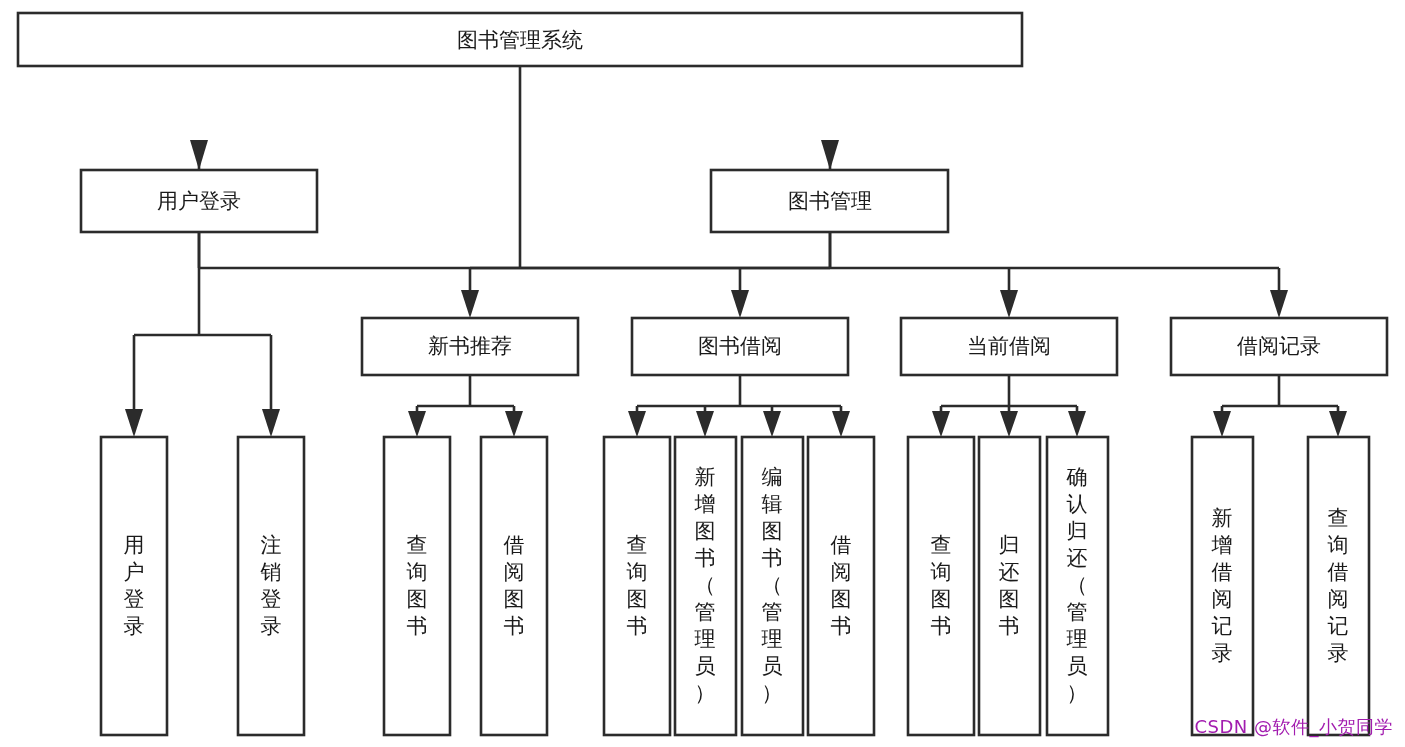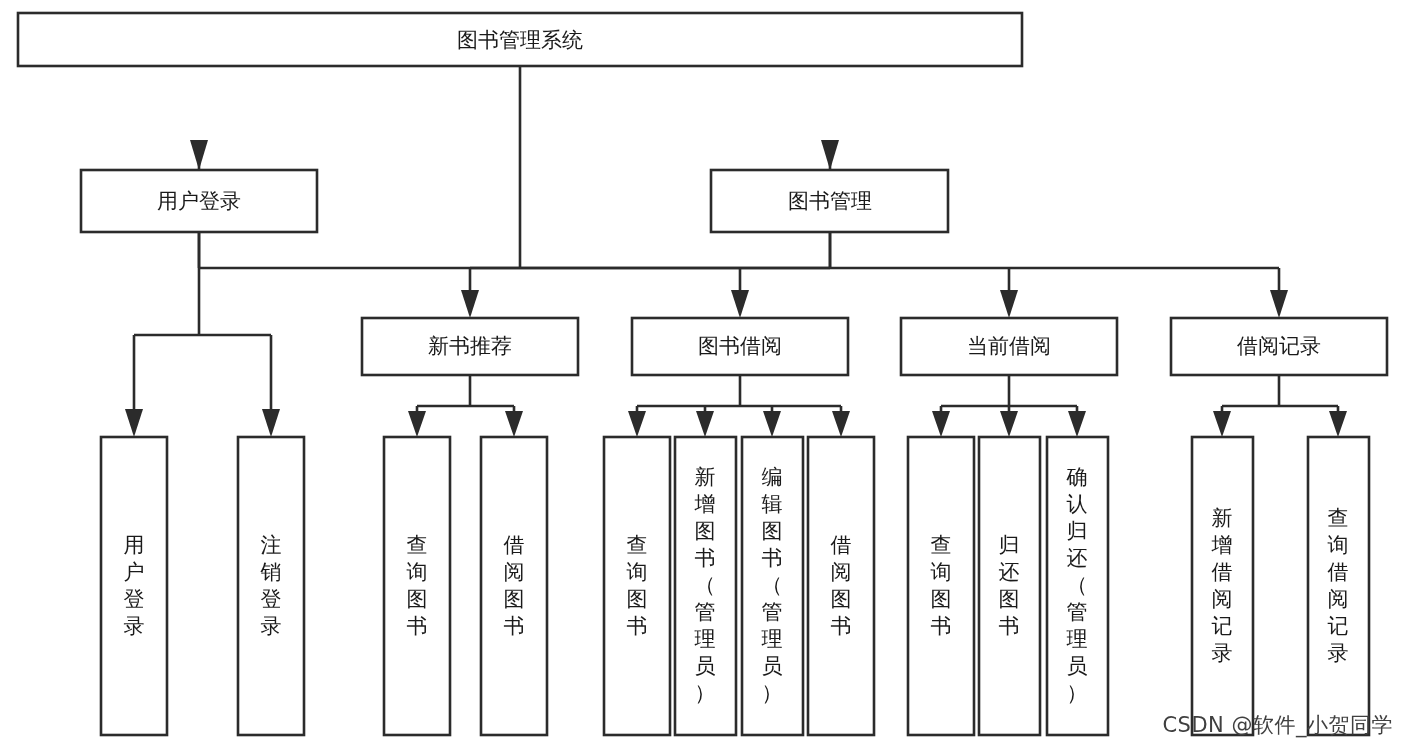--- a/index.html
+++ b/index.html
@@ -53,22 +53,22 @@
   .node-label-vertical {
     fill: #1a1a1a;
     font-family: "DejaVu Sans", "Liberation Sans", sans-serif;
     font-size: 21px;
     text-anchor: middle;
   }
   .watermark {
     position: absolute;
     right: 12px;
     bottom: 8px;
-    color: #404040;
-    font-size: 21px;
+    color: #a21caf;
+    font-size: 18px;
     font-family: "DejaVu Sans", "Liberation Sans", sans-serif;
     letter-spacing: 0.5px;
     white-space: nowrap;
     pointer-events: none;
   }
 </style>
 </head>
 <body>
 
 <div id="diagram-root">

